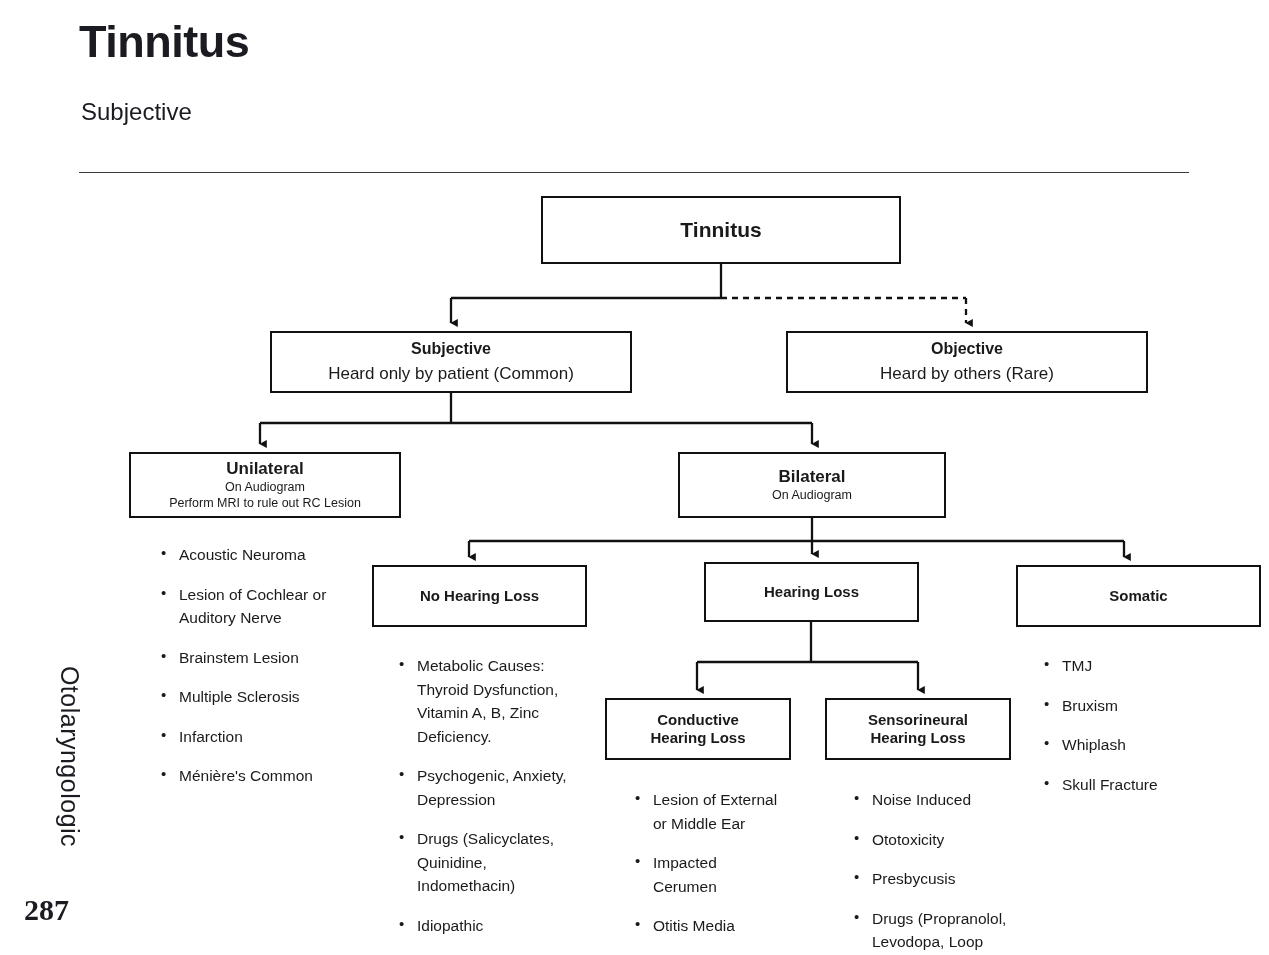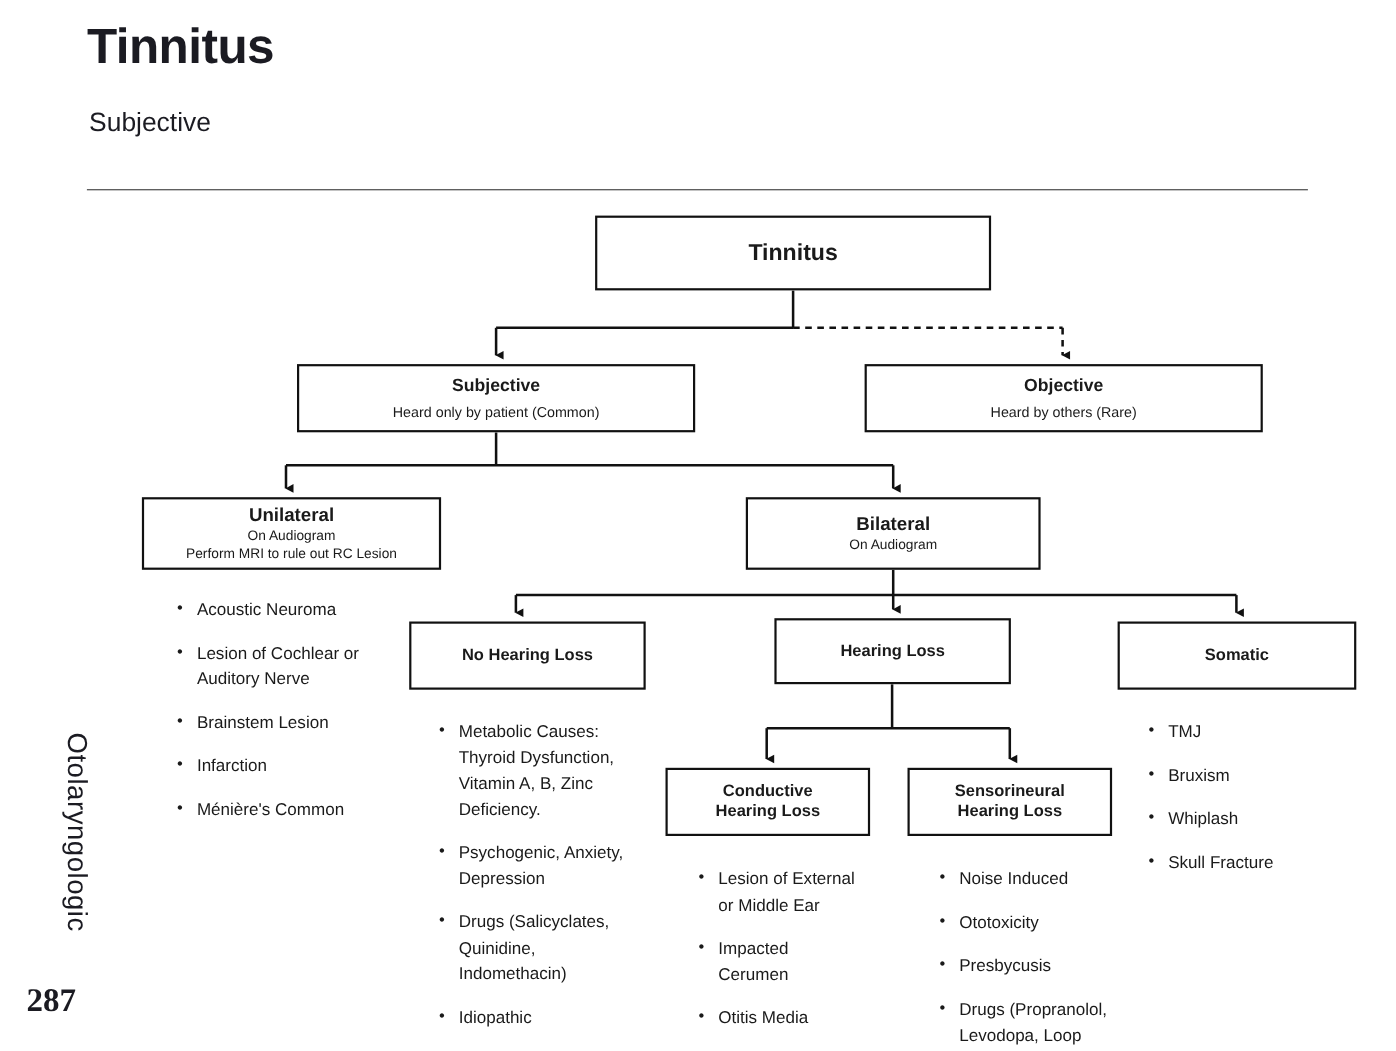--- a/index.html
+++ b/index.html
@@ -30,34 +30,34 @@
   .node .t2{font-weight:400;}
 
   
   #n-root{left:541px;top:196px;width:360px;height:68px;}
   #n-root .t1{font-size:21px;}
 
   
   #n-subjective{left:270px;top:331px;width:362px;height:62px;}
   #n-objective{left:786px;top:331px;width:362px;height:62px;}
   #n-subjective .t1,#n-objective .t1{font-size:16px;}
-  #n-subjective .t2,#n-objective .t2{font-size:13px;margin-top:6px;}
+  #n-subjective .t2,#n-objective .t2{font-size:17px;margin-top:6px;}
 
   
   #n-unilateral{left:129px;top:452px;width:272px;height:66px;}
   #n-unilateral .t1{font-size:17px;}
   #n-unilateral .t2{font-size:12.5px;margin-top:1px;}
   #n-bilateral{left:678px;top:452px;width:268px;height:66px;}
   #n-bilateral .t1{font-size:17px;}
   #n-bilateral .t2{font-size:12.5px;margin-top:1px;}
 
   
   #n-nohearingloss{left:372px;top:565px;width:215px;height:62px;}
   #n-hearingloss{left:704px;top:562px;width:215px;height:60px;}
-  #n-somatic{left:1016px;top:565px;width:217px;height:62px;}
+  #n-somatic{left:1016px;top:565px;width:245px;height:62px;}
   #n-nohearingloss .t1,#n-hearingloss .t1,#n-somatic .t1{font-size:15px;}
 
   
   #n-conductive{left:605px;top:698px;width:186px;height:62px;}
   #n-sensorineural{left:825px;top:698px;width:186px;height:62px;align-items:center;}
   #n-conductive .t1,#n-sensorineural .t1{font-size:15px;}
 
   
   .blist{position:absolute;margin:0;padding:0;list-style:none;font-size:15.5px;line-height:1.52;}
   .blist li{position:relative;padding-left:20px;margin:16px;}
@@ -158,20 +158,21 @@
 
   <div class="node" id="n-sensorineural">
     <span class="t1">Sensorineural</span>
     <span class="t1">Hearing Loss</span>
   </div>
 
   <ul class="blist" id="l-unilateral">
       <li>Acoustic Neuroma</li>
       <li>Lesion of Cochlear or Auditory Nerve</li>
       <li>Brainstem Lesion</li>
+      <li>Multiple Sclerosis</li>
       <li>Infarction</li>
       <li>Ménière's Common</li>
     </ul>
   <ul class="blist" id="l-nohearing">
       <li>Metabolic Causes: Thyroid Dysfunction, Vitamin A, B, Zinc Deficiency.</li>
       <li>Psychogenic, Anxiety, Depression</li>
       <li>Drugs (Salicyclates, Quinidine, Indomethacin)</li>
       <li>Idiopathic</li>
     </ul>
   <ul class="blist" id="l-conductive">

